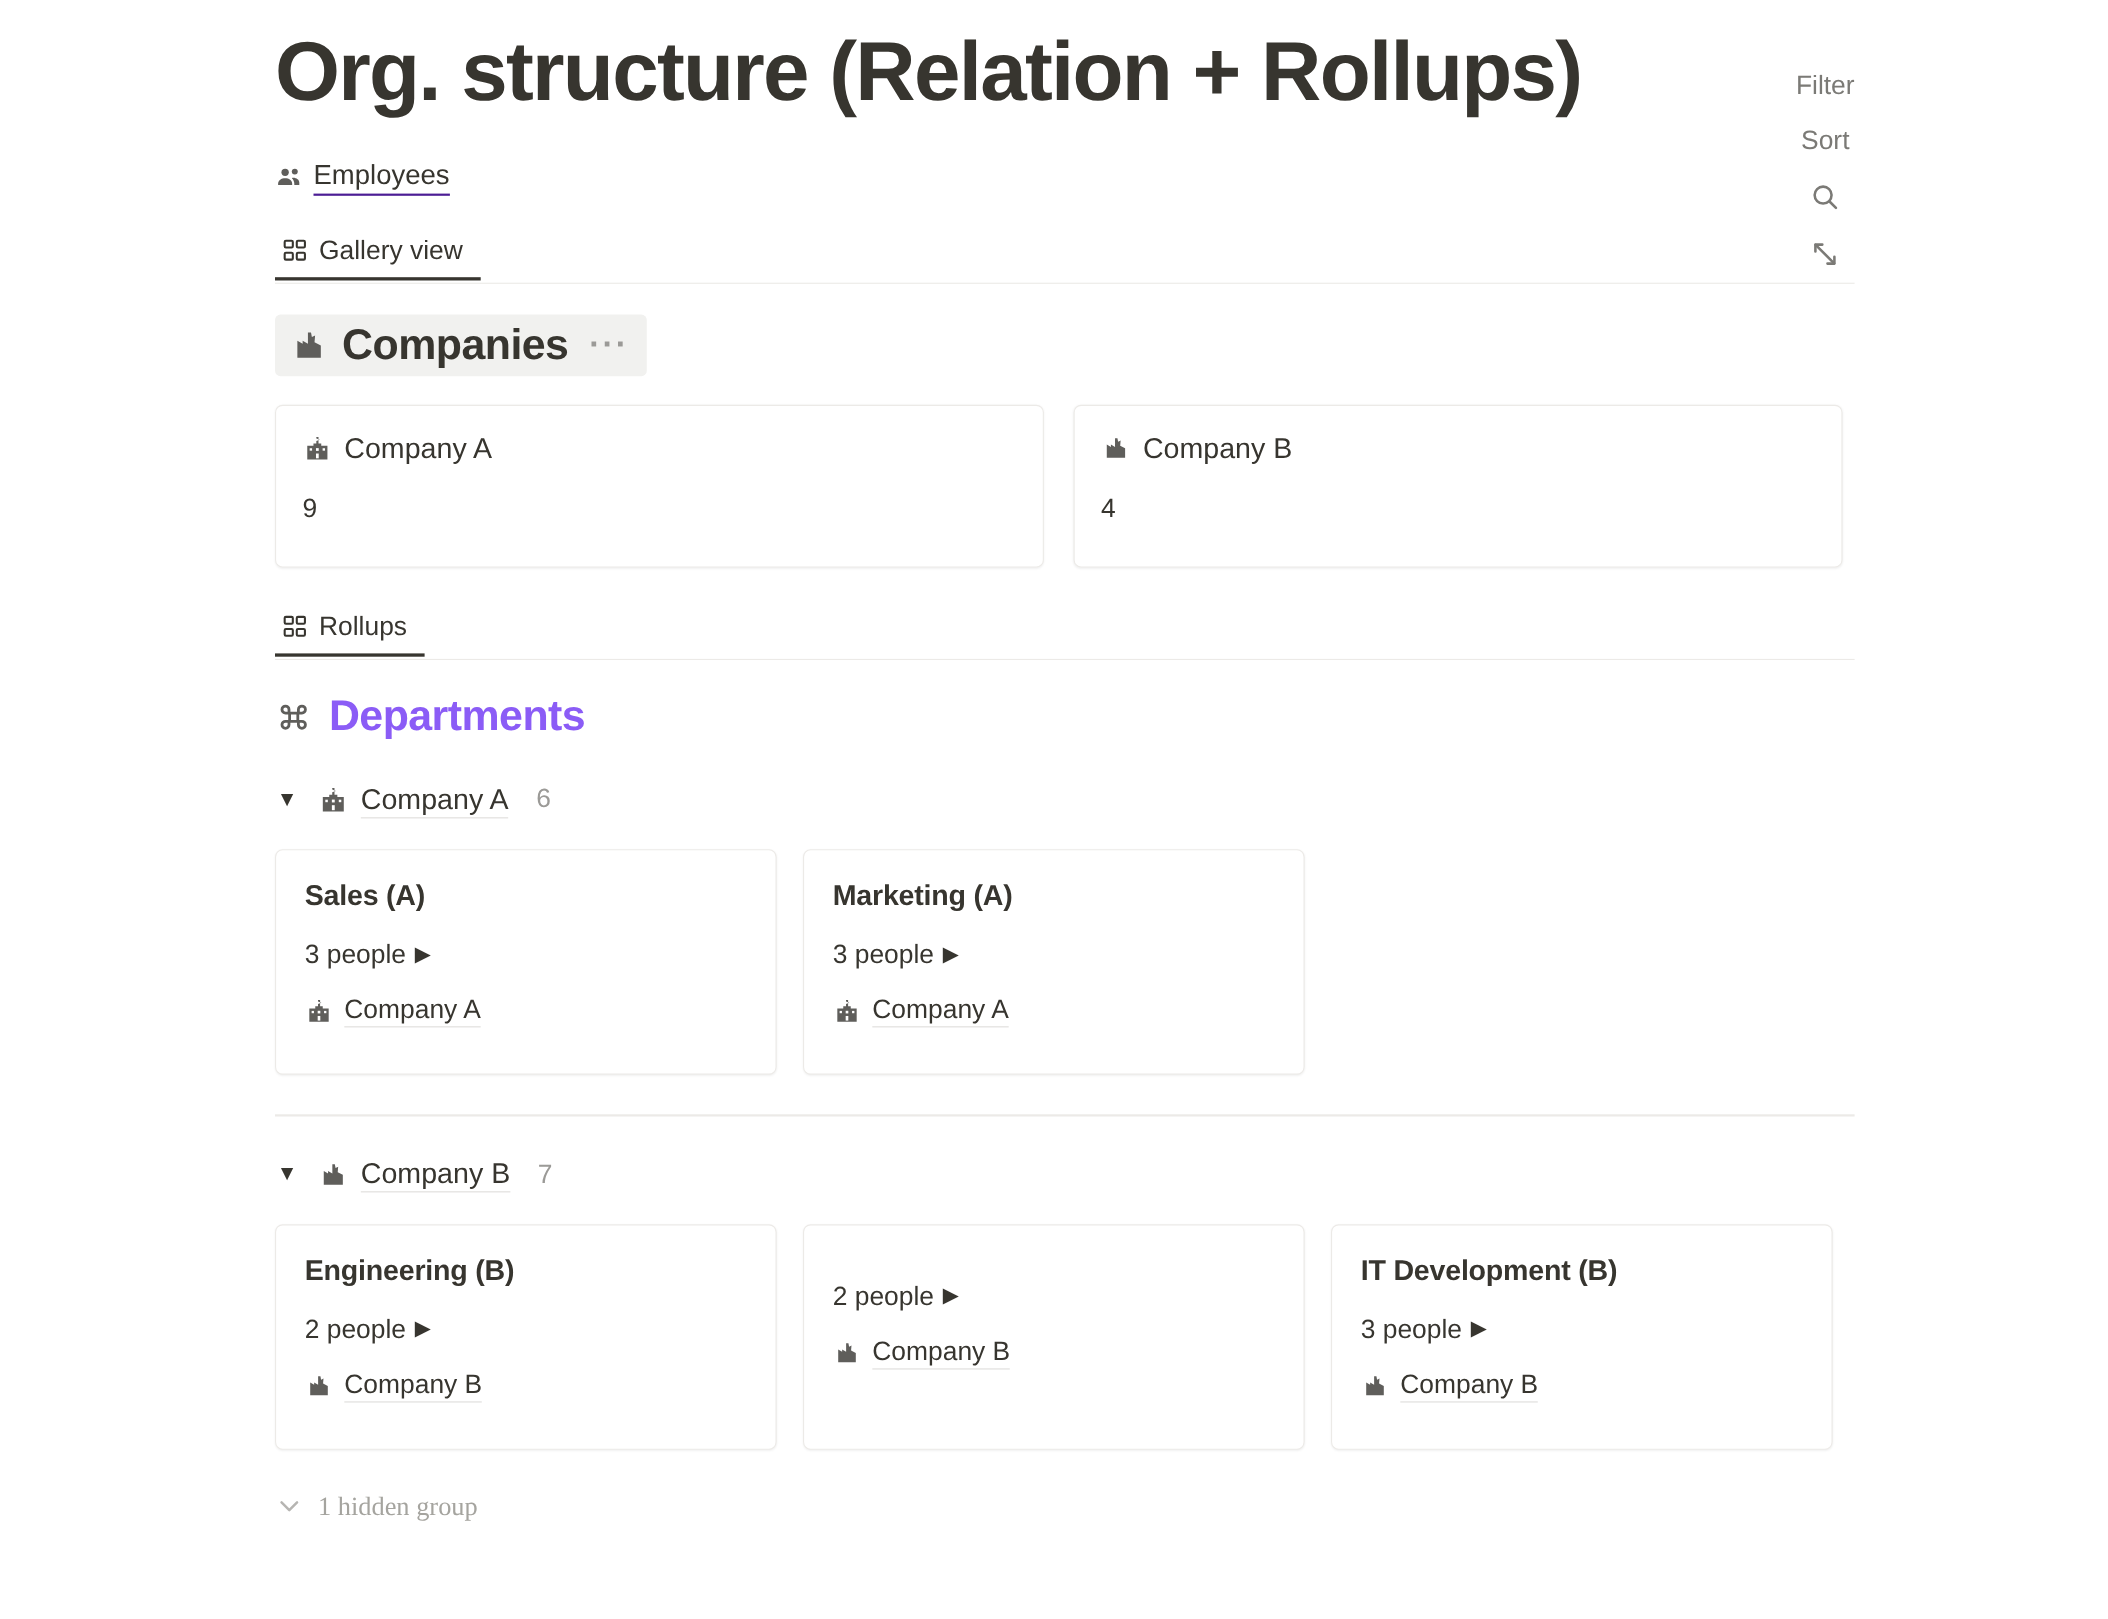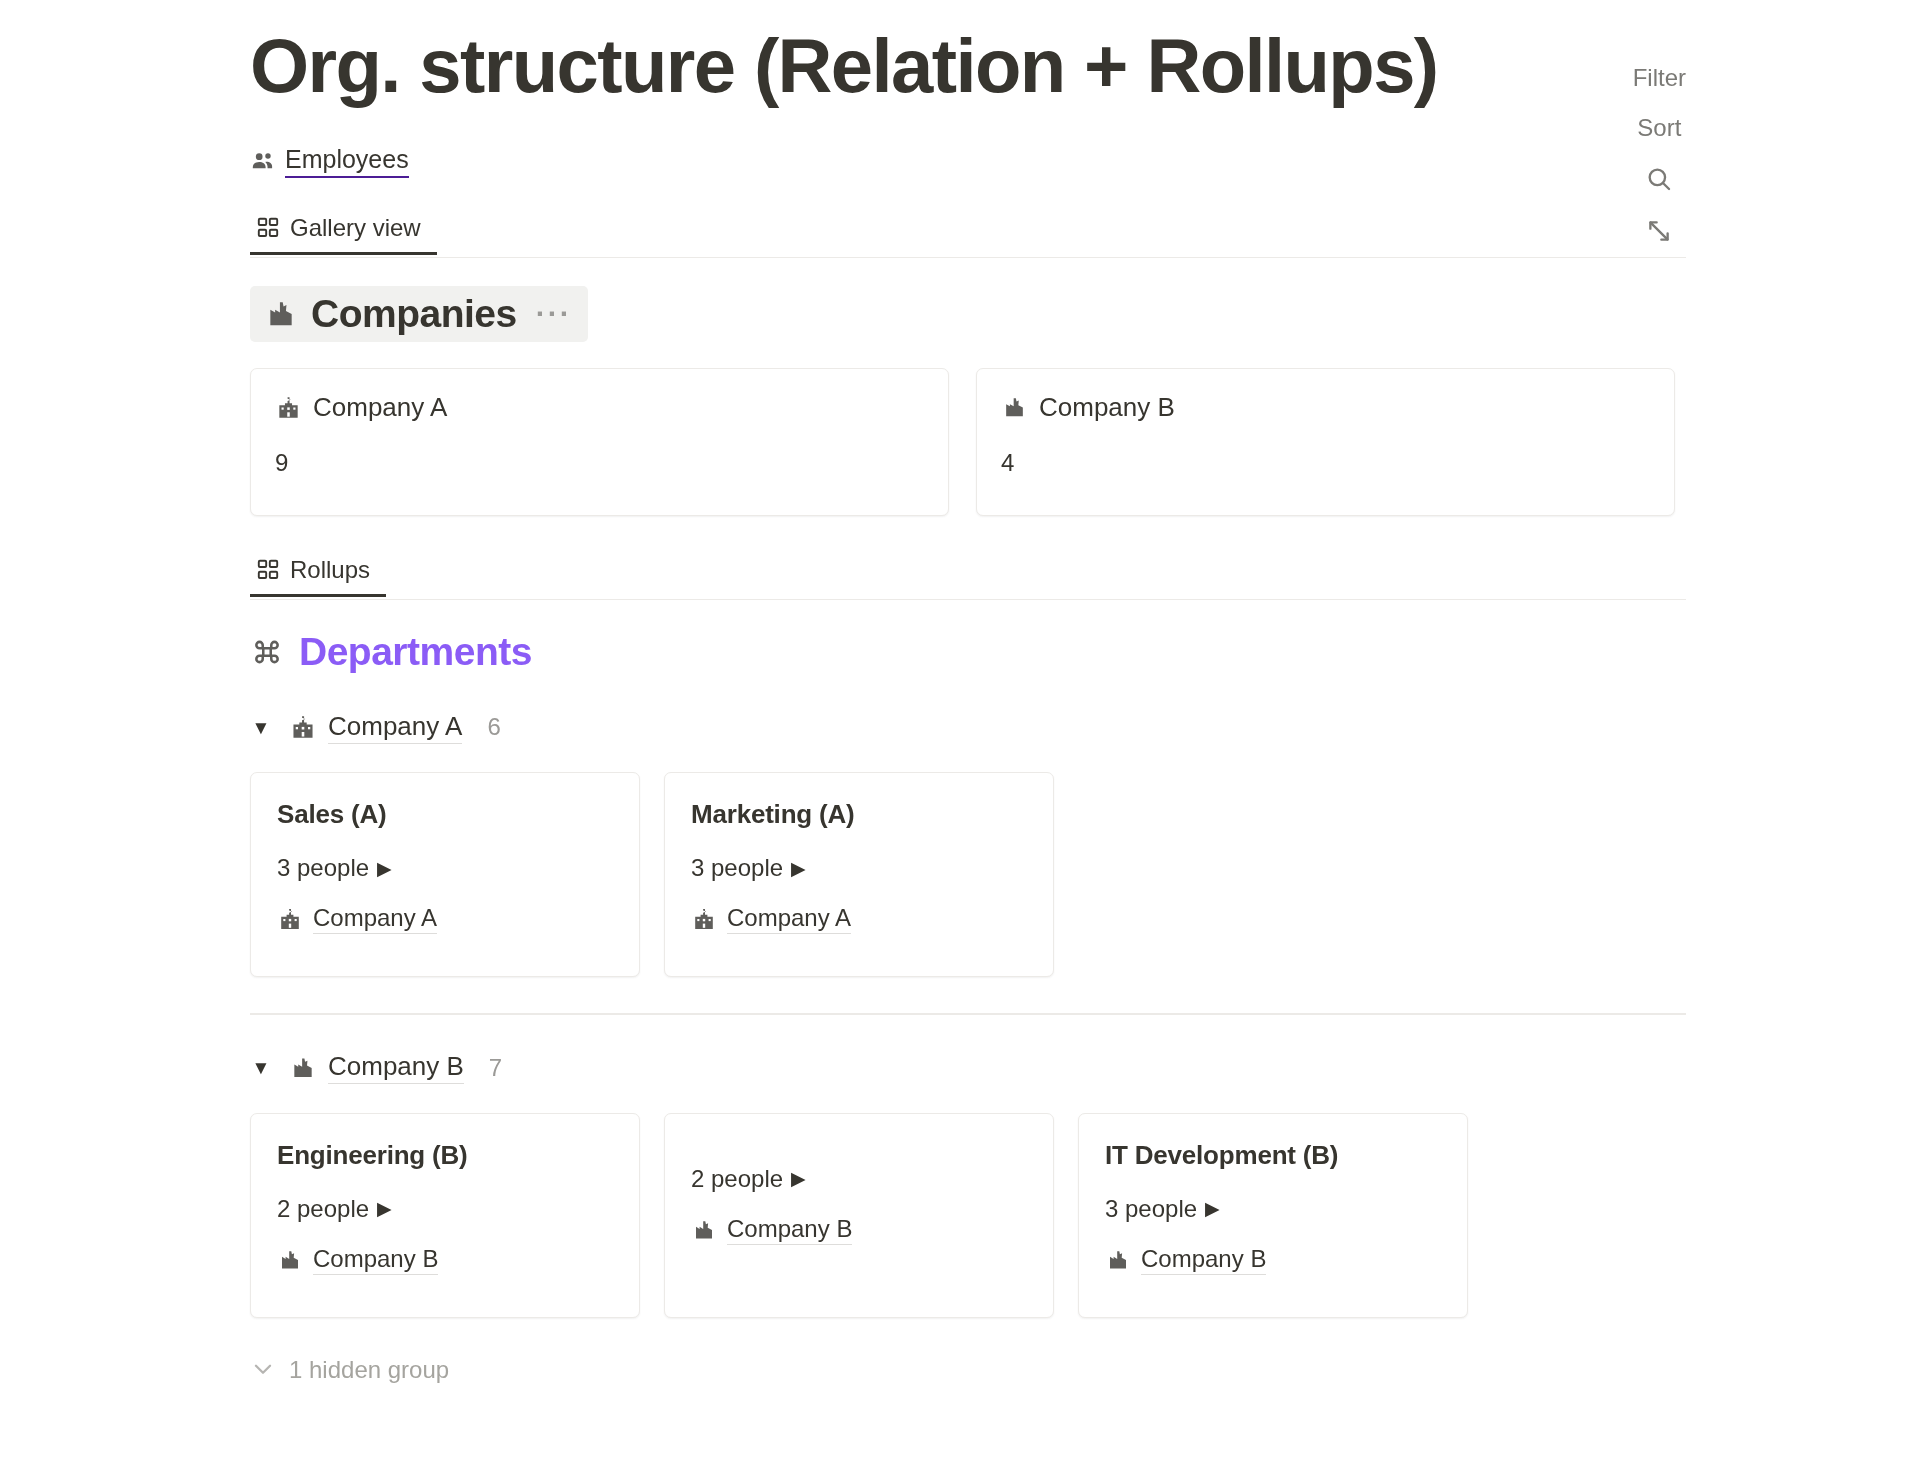--- a/index.html
+++ b/index.html
@@ -268,21 +268,21 @@
     color: #9b9a97;
     margin-left: 13px;
   }
 
   .dept-grid {
     display: flex;
     gap: 24px;
     margin-top: 26px;
   }
   .card.dept-card {
-    width: 390px;
+    width: 456px;
     height: 205px;
     padding: 26px 26px 26px 26px;
     display: flex;
     flex-direction: column;
   }
   .dept-name {
     font-size: 26px;
     font-weight: 700;
     color: #37352f;
     line-height: 30px;
@@ -330,20 +330,21 @@
     height: 1.5px;
     background: #eceae7;
     margin-top: 36px;
   }
 
   .hidden-group {
     display: flex;
     gap: 13px;
     margin-top: 38px;
     cursor: pointer;
+    font-family: Liberation Serif, serif;
   }
   .hidden-group .hg-icon {
     display: inline-flex;
     align-items: center;
     justify-content: center;
     width: 26px;
     height: 26px;
     color: #b6b5b2;
     flex: none;
   }

